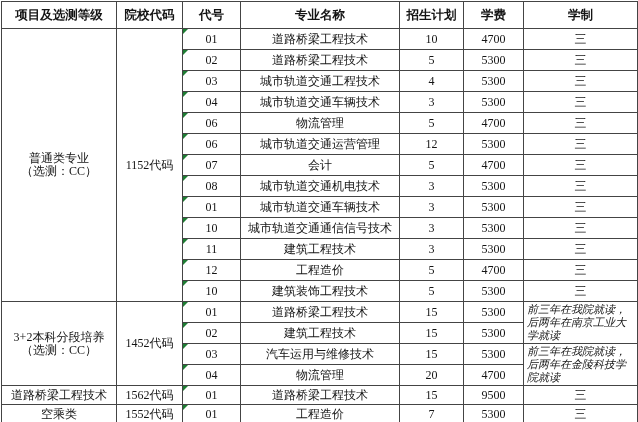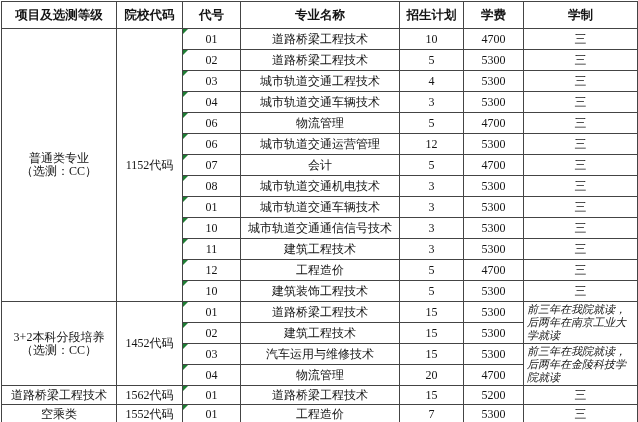--- a/index.html
+++ b/index.html
@@ -200,21 +200,21 @@
       <td>20</td>
       <td>4700</td>
     </tr>
 
     <tr class="short-row">
       <td>道路桥梁工程技术</td>
       <td>1562代码</td>
       <td class="code-cell"><span class="flag-tri"></span><span>01</span></td>
       <td>道路桥梁工程技术</td>
       <td>15</td>
-      <td>5200</td>
+      <td>9500</td>
       <td>三</td>
     </tr>
 
     <tr class="short-row">
       <td>空乘类</td>
       <td>1552代码</td>
       <td class="code-cell"><span class="flag-tri"></span><span>01</span></td>
       <td>工程造价</td>
       <td>7</td>
       <td>5300</td>

